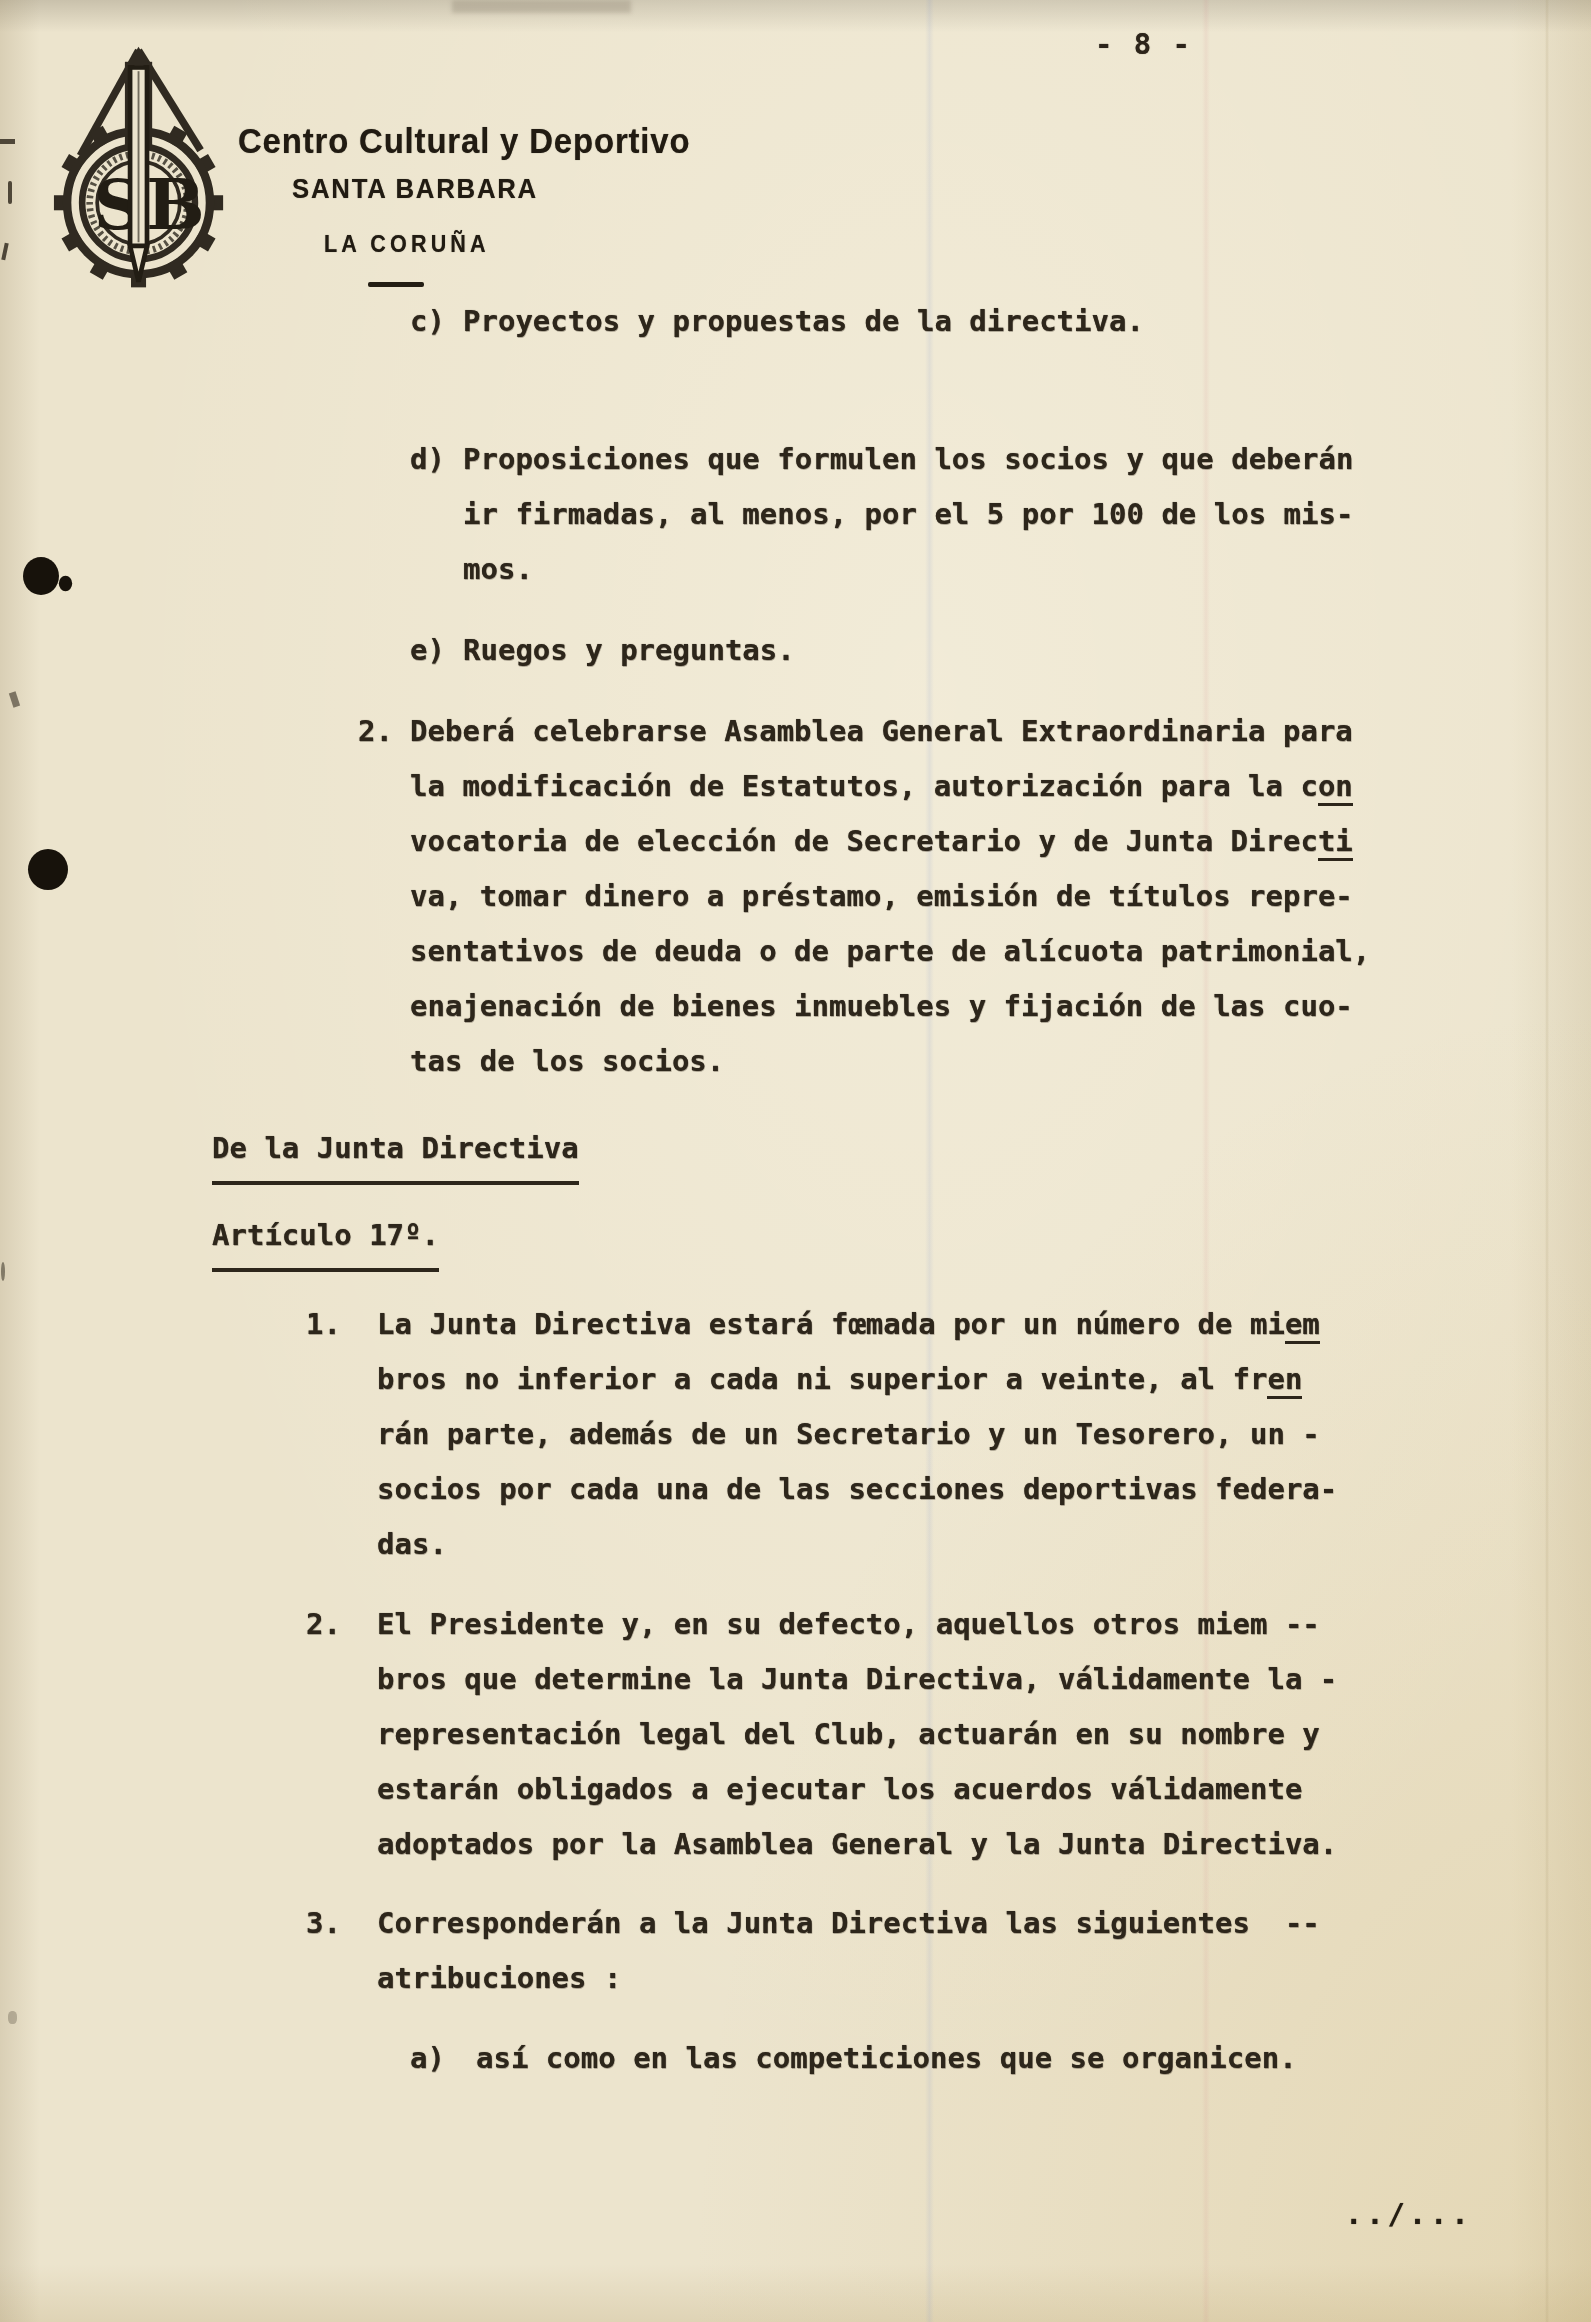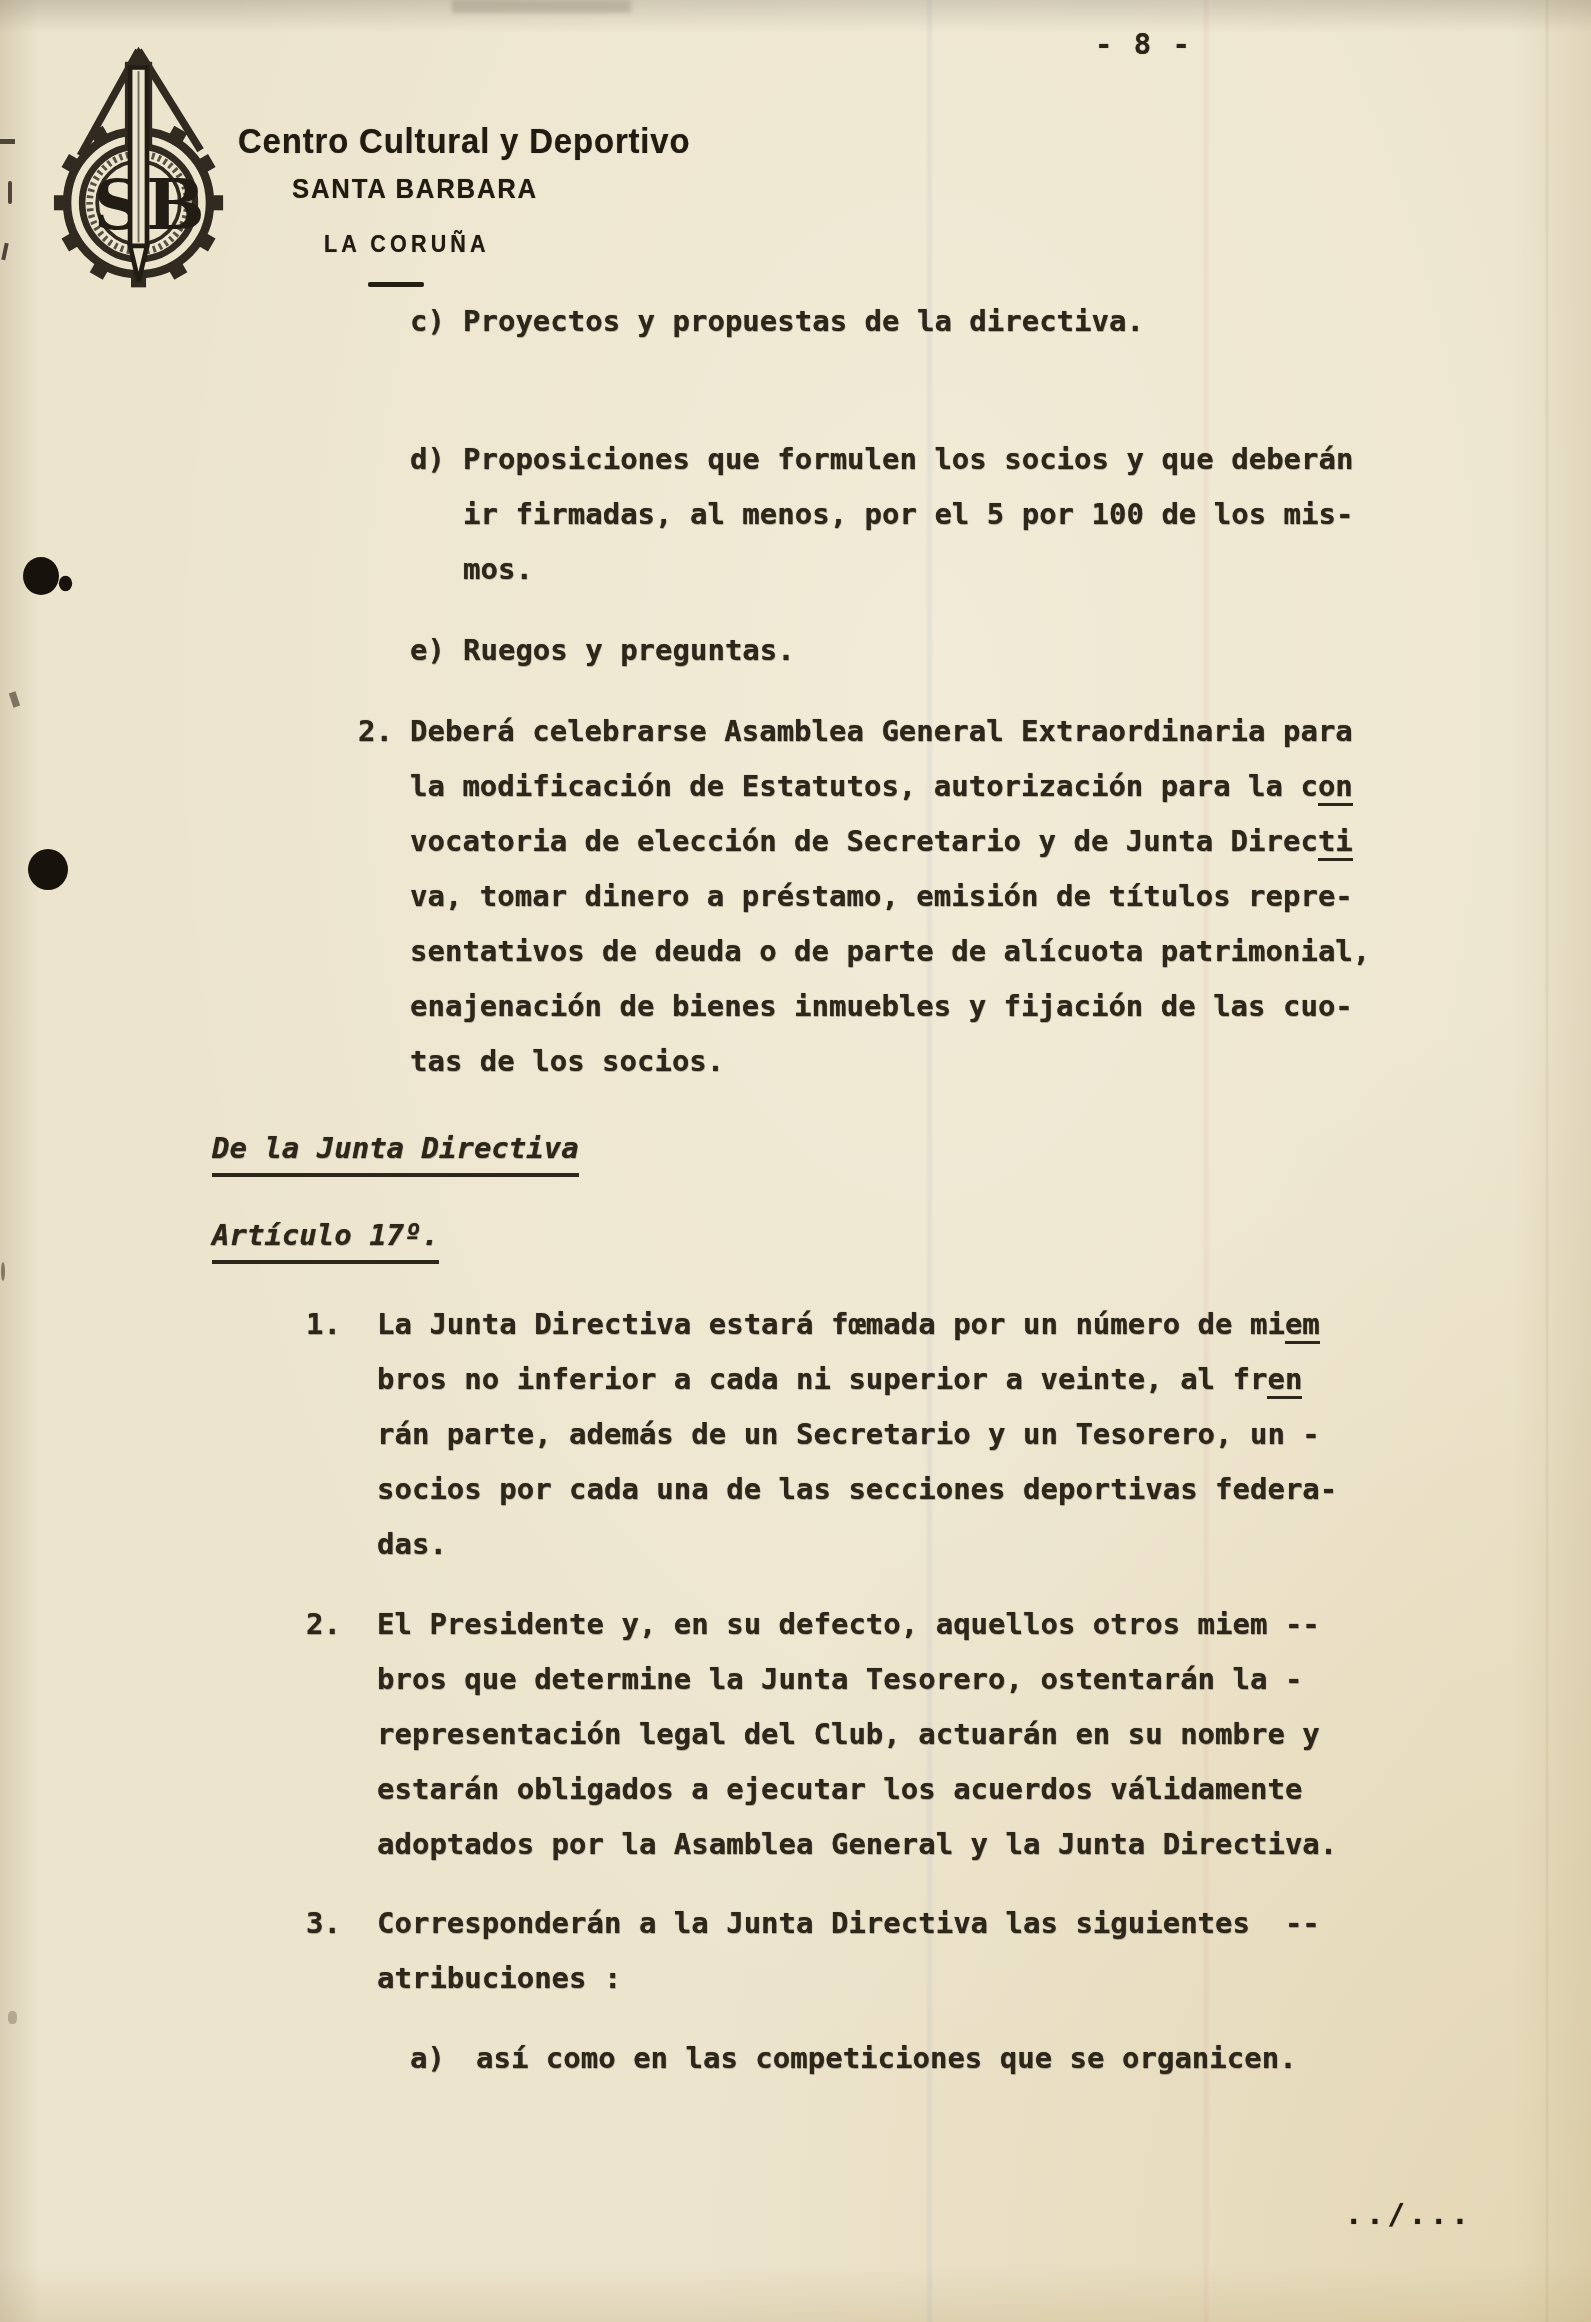--- a/index.html
+++ b/index.html
@@ -34,21 +34,21 @@
   .doc-body{position:absolute;left:0;top:294px;width:1591px;color:#2d261b;
             font:700 29px/55px "DejaVu Sans Mono",monospace;
             text-shadow:0 0 0.9px rgba(45,36,24,.68), 0.5px 0.7px 0 rgba(45,36,24,.28);}
   .block{display:flex;align-items:flex-start;}
   .block .marker{flex:0 0 auto;}
   .b-alpha{margin-left:410px;}        .b-alpha .marker{width:53px;}
   .b-num-top{margin-left:358px;}      .b-num-top .marker{width:52px;}
   .b-num-article{margin-left:306px;}  .b-num-article .marker{width:71px;}
   .b-alpha-inner{margin-left:410px;}  .b-alpha-inner .marker{width:66px;}
   .heading{margin-left:212px;display:block;}
-  .heading .hu{border-bottom:4.7px solid currentColor;padding-bottom:8px;font-style:italic;}
+  .heading .hu{border-bottom:4.7px solid currentColor;padding-bottom:16px;}
   .text-line{white-space:pre;}
   .useg{border-bottom:3.8px solid currentColor;text-align:right;}
 
   
   .mark{position:absolute;pointer-events:none;}
   .blot{background:#17120b;border-radius:50%;}
   .blot.b1{left:22.6px;top:557px;width:36px;height:38px;box-shadow:24.5px 7.5px 0 -11.3px #17120b;}
   .blot.b2{left:28px;top:849px;width:40px;height:41px;}
   .speck{background:#2a2318;opacity:.8;}
   .sp1{left:0;top:139px;width:15px;height:4.7px;}
@@ -173,21 +173,21 @@
           <div class="text-line"><span>bros no inferior a cada ni superior a veinte, al fr</span><span class="useg">en</span></div>
           <div class="text-line"><span>rán parte, además de un Secretario y un Tesorero, un -</span></div>
           <div class="text-line"><span>socios por cada una de las secciones deportivas federa-</span></div>
           <div class="text-line"><span>das.</span></div>
         </div>
       </div>
       <div class="block b-num-article" style="margin-top: 24.5px;">
         <span class="marker">2.</span>
         <div>
           <div class="text-line"><span>El Presidente y, en su defecto, aquellos otros miem --</span></div>
-          <div class="text-line"><span>bros que determine la Junta Tesorero, ostentarán la -</span></div>
+          <div class="text-line"><span>bros que determine la Junta Directiva, válidamente la -</span></div>
           <div class="text-line"><span>representación legal del Club, actuarán en su nombre y</span></div>
           <div class="text-line"><span>estarán obligados a ejecutar los acuerdos válidamente</span></div>
           <div class="text-line"><span>adoptados por la Asamblea General y la Junta Directiva.</span></div>
         </div>
       </div>
       <div class="block b-num-article" style="margin-top: 24.5px;">
         <span class="marker">3.</span>
         <div>
           <div class="text-line"><span>Corresponderán a la Junta Directiva las siguientes  --</span></div>
           <div class="text-line"><span>atribuciones :</span></div>

